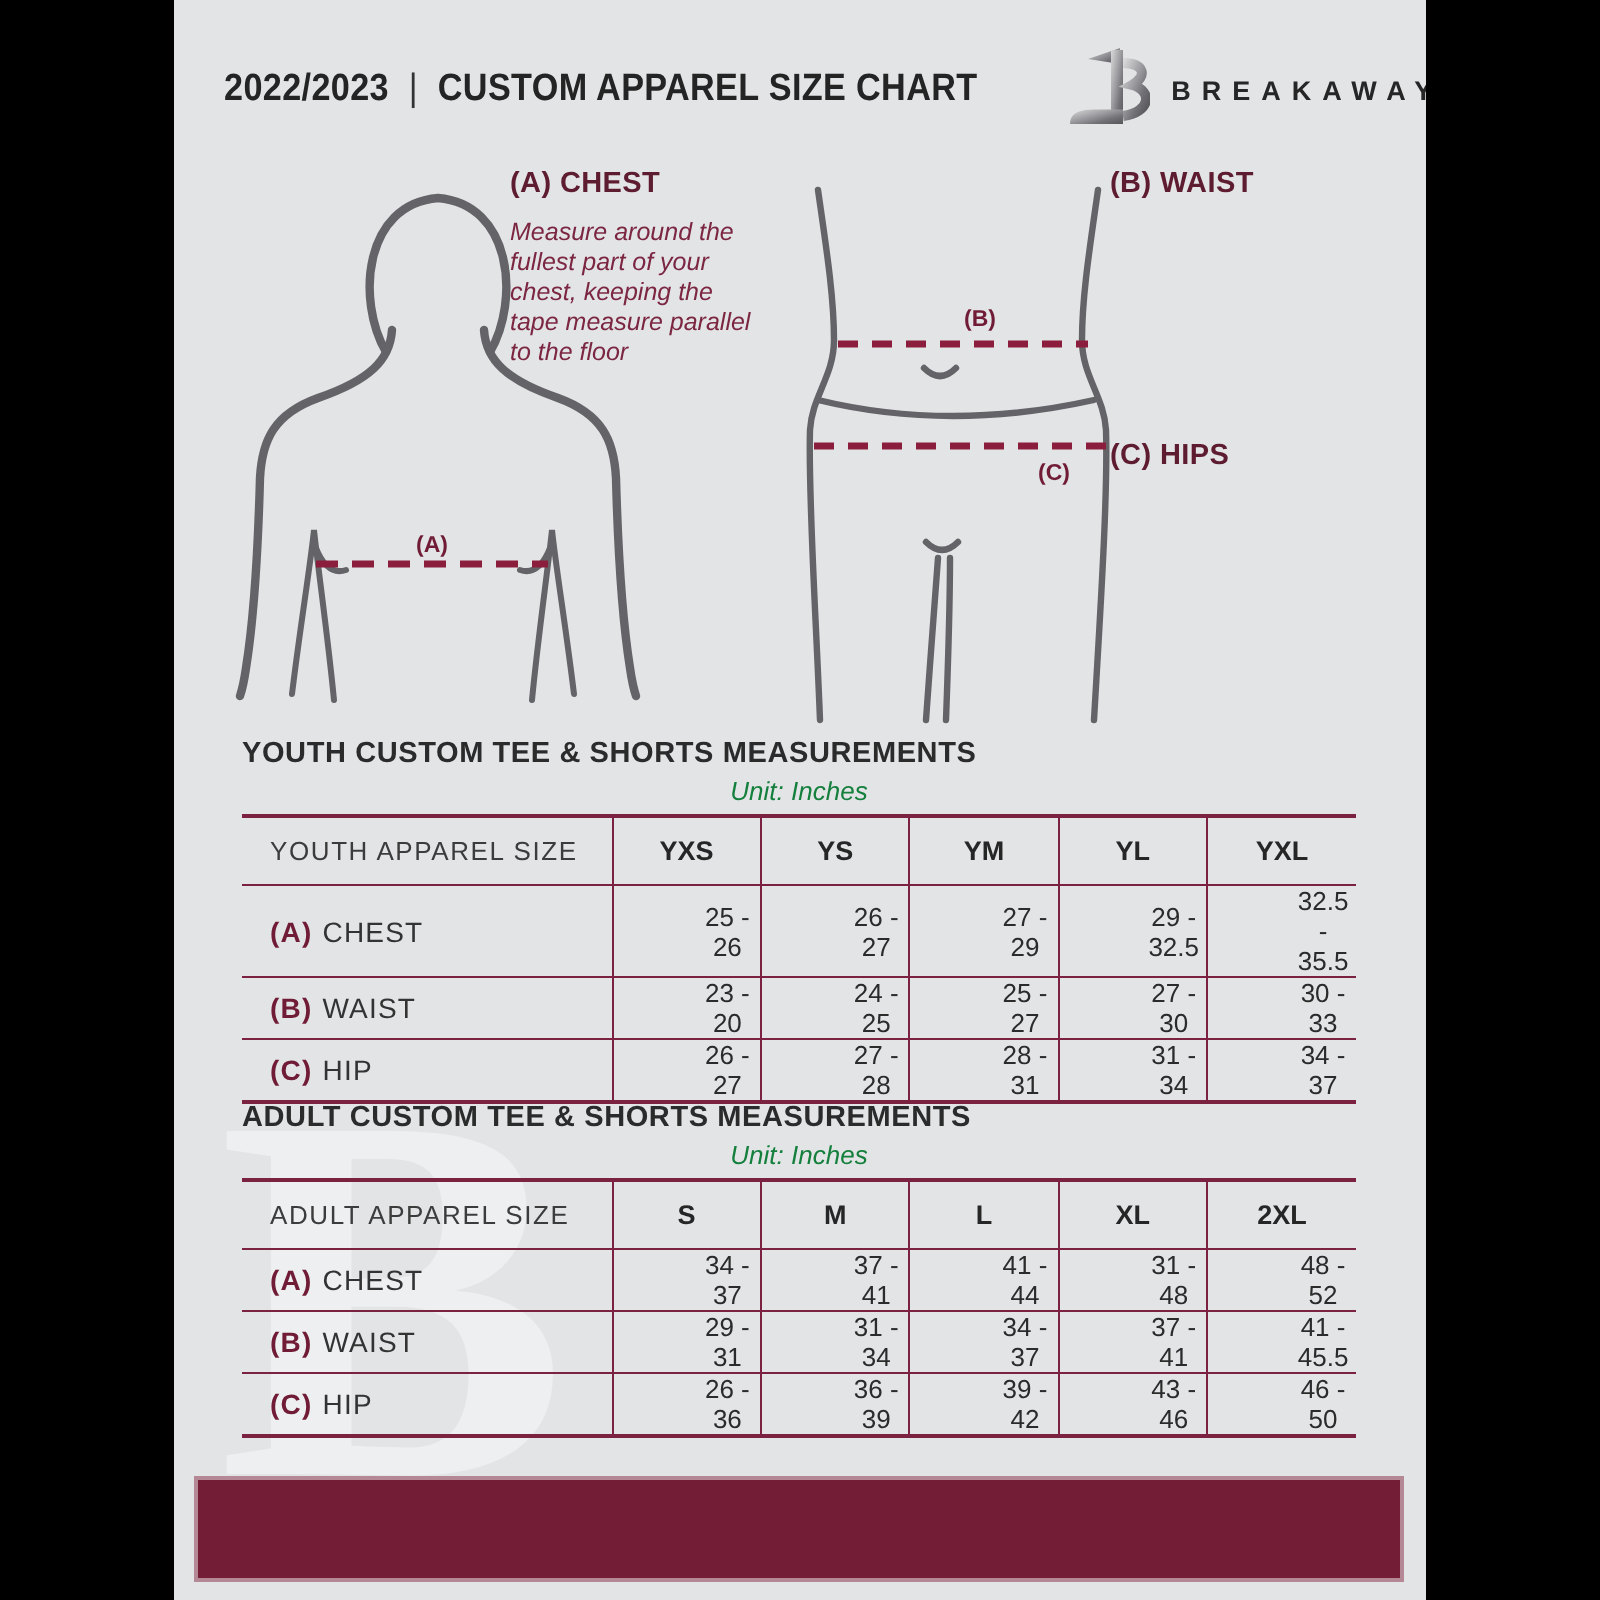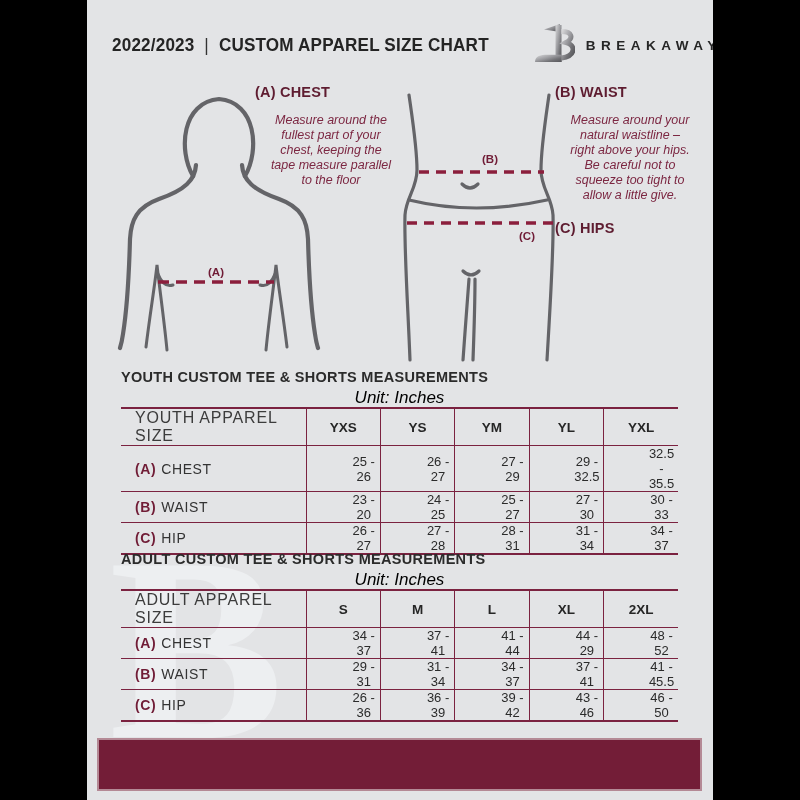--- a/index.html
+++ b/index.html
@@ -18,43 +18,43 @@
   .hdr-title .divider { font-weight:400; color:#333; padding:0 2px; }
   .brand { display:flex; align-items:center; gap:11px; }
   .brand-name { font-weight:700; font-size:13.5px; letter-spacing:5.5px; color:#262626; }
 
   
   .instr { position:absolute; width:160px; z-index:2; }
   #instrA { left:168px; top:84px; width:152px; }
   #instrB { left:468px; top:84px; width:150px; }
   #instrC { left:468px; top:220px; width:150px; }
   .instr h3 { margin:0 0 9px 0; font-size:14.5px; font-weight:700; color:#5e1c30; letter-spacing:0.2px; }
-  .instr p  { margin:13px; font-size:12.5px; font-style:italic; font-weight:500;
-              line-height:15px; color:#7c2742; white-space:pre-line;text-align:center; }
+  .instr p  { margin:0; font-size:12.5px; font-style:italic; font-weight:500;
+              line-height:15px; color:#7c2742; white-space:pre-line; }
 
   .fig { position:absolute; z-index:1; }
   #fig1 { left:18px;  top:84px; }
   #fig2 { left:308px; top:93px; }
 
   
   .section-title { position:absolute; left:34px; width:557px; text-align:left;
                    font-weight:700; font-size:14.5px; color:#2b2b2b; letter-spacing:0.3px; z-index:2; }
   .unit { position:absolute; left:34px; width:557px; text-align:center;
-          font-style:italic; font-size:17px; color:#000000; z-index:2; }
+          font-style:italic; font-size:13px; color:#15803d; z-index:2; }
   #youthTitle { top:369px; } #youthUnit { top:388px; }
   #adultTitle { top:551px; } #adultUnit { top:570px; }
 
   
   .tablewrap { position:absolute; left:34px; width:557px;
                border-top:2.5px solid #7b2240; border-bottom:2.5px solid #7b2240; z-index:2; }
   #youthTable { top:407px; } #adultTable { top:589px; }
   table { width:100%; border-collapse:collapse; border-style:hidden; table-layout:fixed; }
   th, td { border:1.5px solid #7b2240; padding:0; text-align:center; background:transparent; }
   th.size { font-weight:700; font-size:13.5px; color:#262626; height:33px;margin-left:48px; }
-  th.lbl  { text-align:left; padding-left:14px; font-weight:400; font-size:16px;
+  th.lbl  { text-align:left; padding-left:14px; font-weight:400; font-size:13px;
             letter-spacing:0.8px; color:#3c3c3c; }
   td.rowlbl { text-align:left; padding-left:14px; font-size:14px; color:#333;
               letter-spacing:0.6px; height:29px; }
   td.rowlbl .key { color:#701c36; font-weight:700; margin-right:5px; }
   td.val { font-size:13px; color:#2b2b2b;padding-left:41px; }
 
   
   .watermark { position:absolute; left:22px; top:538px; z-index:1;
                font-family:"Liberation Serif", serif; font-weight:700; font-size:262px;
                line-height:0.85; color:#edeff1; user-select:none; }
@@ -129,26 +129,20 @@
     <div class="instr" id="instrA">
       <h3>(A) CHEST</h3>
       <p>Measure around the
 fullest part of your
 chest, keeping the
 tape measure parallel
 to the floor</p>
     </div>
     <div class="instr" id="instrB">
       <h3>(B) WAIST</h3>
-      <p>Measure around your
-natural waistline –
-right above your hips.
-Be careful not to
-squeeze too tight to
-allow a little give.</p>
     </div>
     <div class="instr" id="instrC">
       <h3>(C) HIPS</h3>
     </div>
 
     <div class="watermark">B</div>
 
     <div class="section-title" id="youthTitle">YOUTH CUSTOM TEE &amp; SHORTS MEASUREMENTS</div>
     <div class="unit" id="youthUnit">Unit: Inches</div>
     <div class="tablewrap" id="youthTable">
@@ -225,21 +219,21 @@
           <th class="size">XL</th>
           <th class="size">2XL</th>
         </tr>
         <tr>
           <td class="rowlbl">
             <span class="key">(A)</span><span>CHEST</span>
           </td>
           <td class="val">34 - 37</td>
           <td class="val">37 - 41</td>
           <td class="val">41 - 44</td>
-          <td class="val">44 - 29</td>
+          <td class="val">31 - 48</td>
           <td class="val">48 - 52</td>
         </tr>
         <tr>
           <td class="rowlbl">
             <span class="key">(B)</span><span>WAIST</span>
           </td>
           <td class="val">29 - 31</td>
           <td class="val">31 - 34</td>
           <td class="val">34 - 37</td>
           <td class="val">37 - 41</td>

